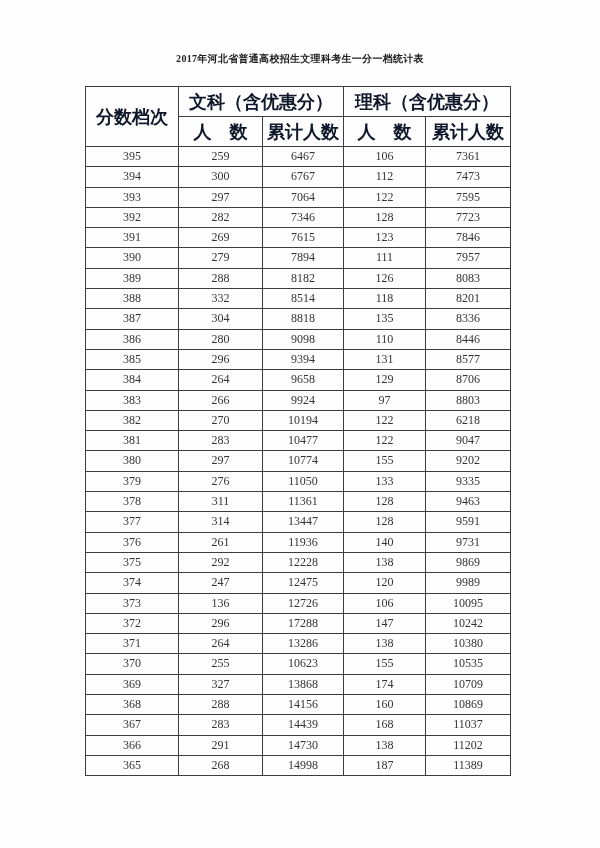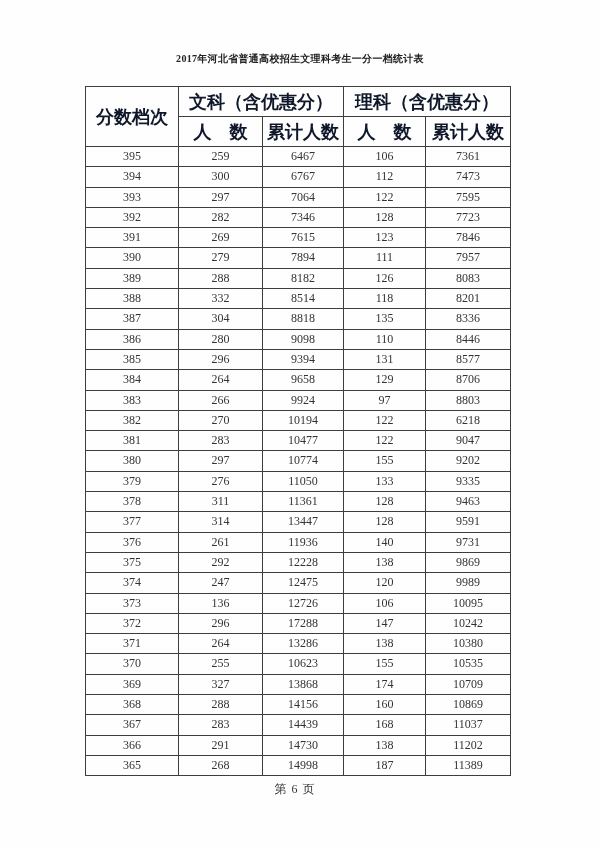--- a/index.html
+++ b/index.html
@@ -311,15 +311,14 @@
         <tr>
         <td>365</td>
         <td>268</td>
         <td>14998</td>
         <td>187</td>
         <td>11389</td>
       </tr>
       </tbody>
   </table>
 
-  <div class="page-footer">第 6 页</div>
 
 </div>
 
 </body></html>

